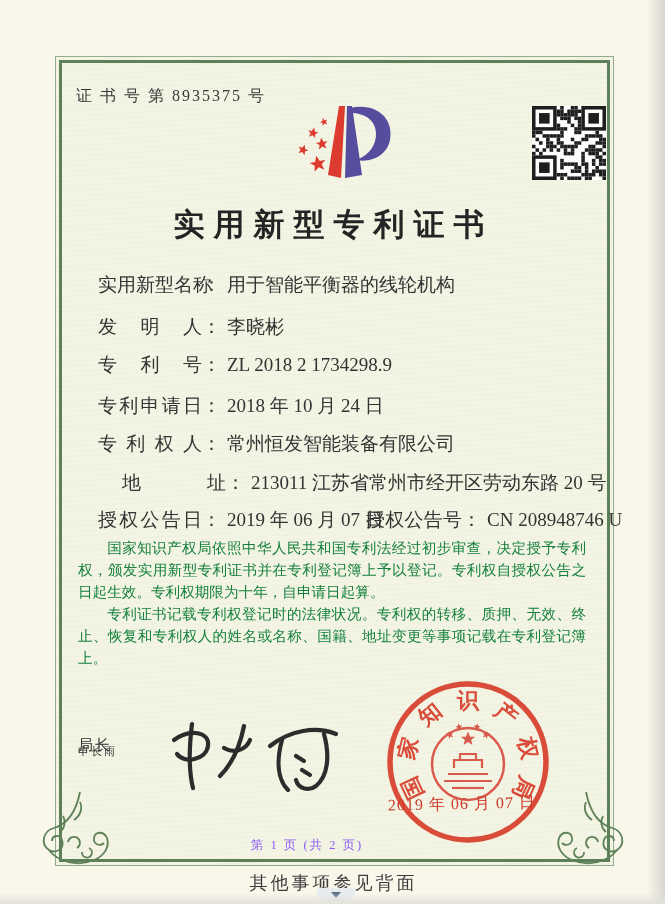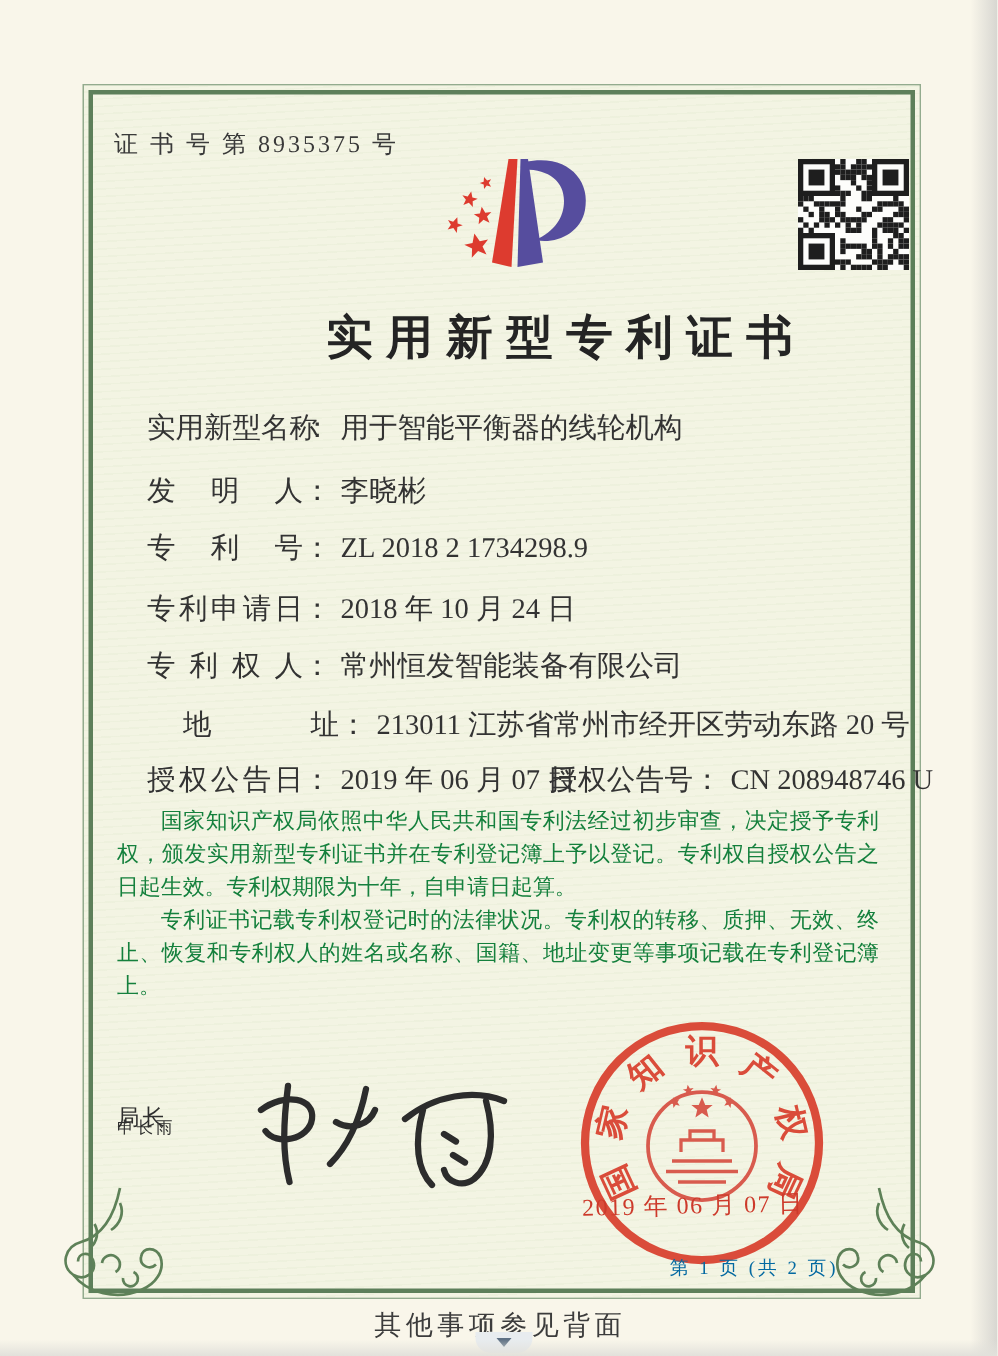--- a/index.html
+++ b/index.html
@@ -17,38 +17,38 @@
   
   .frame{position:absolute;left:55px;top:56px;width:557px;height:808px;
     border:1.5px solid #93ab8e;background:#f3f4e3;}
   .frame::before{content:"";position:absolute;inset:0;
     background:repeating-linear-gradient(177deg,#f3f4e3 0 4px,#e9eed8 4px 5px);
     opacity:.55;}
   .frame::after{content:"";position:absolute;inset:3px;border:3px solid #5d7f5a;pointer-events:none;}
   .abs{position:absolute;}
   .cert-no{left:76px;top:86px;font-size:16px;letter-spacing:2px;color:#3a3a3a;}
   .title{left:55px;top:204px;width:557px;text-align:center;font-size:31px;
-    font-weight:600;letter-spacing:9px;color:#242424;padding-left:44px;}
+    font-weight:600;letter-spacing:9px;color:#242424;}
   
   .frow{left:98px;font-size:19px;white-space:nowrap;color:#333;}
   .lbl{display:inline-block;width:104px;text-align:justify;text-align-last:justify;vertical-align:top;}
   .colon{margin-right:6px;}
   .grant2{position:absolute;left:227px;top:0;white-space:nowrap;padding-left:41px;}
   .grant2 .lbl{width:96px;}
   .body-text{left:78px;top:537px;width:508px;font-size:14.6px;line-height:22px;
     text-align:justify;color:#15803d;}
   .body-text p{margin:0;text-indent:2em;}
   .sig-title{left:78px;top:736px;font-size:15px;letter-spacing:2px;}
   .sig-name{left:78px;top:728px;font-size:11px;letter-spacing:2px;margin-top:16px;}
   .sig-svg{left:158px;top:710px;}
   .seal-svg{left:382px;top:676px;opacity:.93;}
   .seal-date{left:388px;top:794px;font-size:16px;letter-spacing:1px;color:#cd3a2b;
     transform:rotate(-1.2deg);font-weight:500;white-space:nowrap;}
-  .page-num{left:55px;top:837px;width:504px;text-align:right;font-size:12.5px;
-    letter-spacing:2px;color:#0369a1;}
+  .page-num{left:55px;top:837px;width:504px;text-align:center;font-size:12.5px;
+    letter-spacing:2px;color:#8b5cf6;}
   .back-note{left:55px;top:871px;width:557px;text-align:center;font-size:18px;
     letter-spacing:3px;color:#3c3c3c;}
   .pill{left:317px;top:888px;width:38px;height:14px;background:#e8ecef;
     border-radius:0 0 10px 10px;display:flex;align-items:center;justify-content:center;cursor:pointer;}
   .tri-down{width:0;height:0;border-left:5px solid transparent;border-right:5px solid transparent;
     border-top:6px solid #5f7184;display:block;}
   svg{display:block;}
 </style>
 </head>
 <body>

